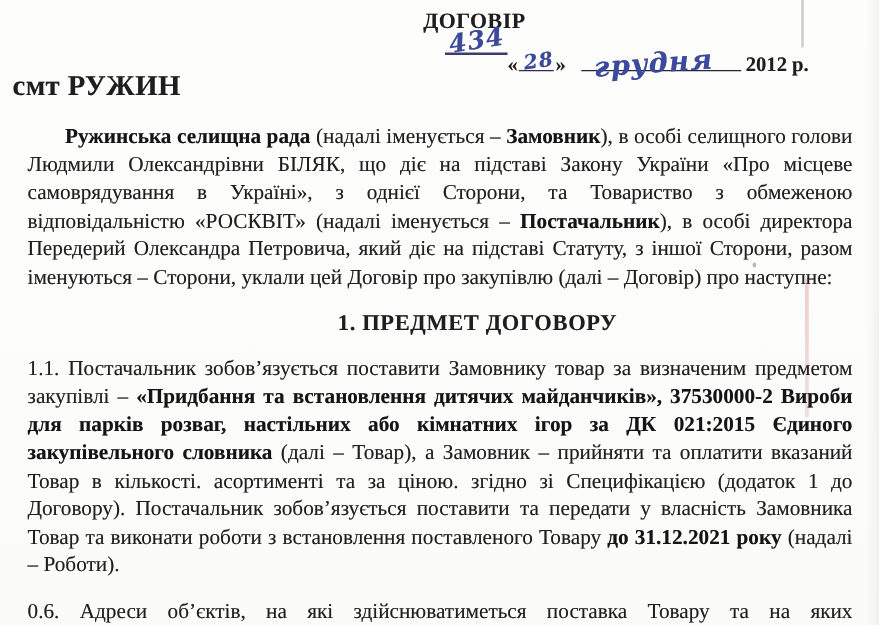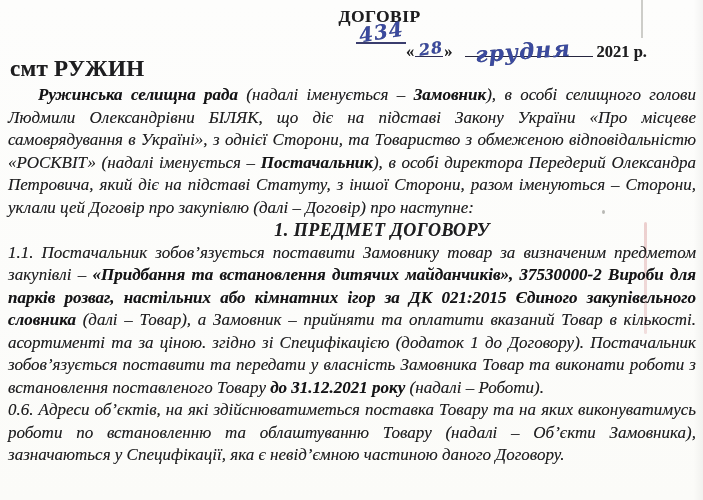--- a/index.html
+++ b/index.html
@@ -59,21 +59,21 @@
   }
   .hw-month{
     position:absolute;left:10px;bottom:-6px;font-size:22px;font-weight:600;
     transform:rotate(-4deg);letter-spacing:1px;line-height:1;white-space:nowrap;
   }
   
   .doc-body{
     position:absolute;top:84px;left:8px;right:7px;
     font-size:17px;line-height:22.5px;text-align:justify;
   }
-  .doc-body p{margin:0;font-style:italic;}
+  .doc-body p{margin:14px;}
   p.preamble{text-indent:30px;}
   .section-heading{
     margin:2px 0 1px 0;text-align:center;font-weight:bold;font-size:18px;
     letter-spacing:0.5px;transform:translateX(30px);
   }
   b{font-weight:bold;color:#141416;}
   
   .artifact-top-line{
     position:absolute;left:641px;top:0;width:2px;height:38px;
     background:#c4c4c0;opacity:.85;
@@ -106,21 +106,21 @@
     <div class="title-wrap">
       <div>ДОГОВІР</div>
       <div class="title-line2">
         <span class="num-slot"><span class="hw hw-number">434</span></span>
       </div>
     </div>
 
     <div class="place">смт РУЖИН</div>
 
     <div class="date-line">
-      <span>«</span><span class="day-slot"><span class="hw hw-day">28</span></span><span>»</span><span class="month-slot"><span class="hw hw-month">грудня</span></span><span>2021 р.</span>
+      <span>«</span><span class="day-slot"><span class="hw hw-day">28</span></span><span>»</span><span class="month-slot"><span class="hw hw-month">грудня</span></span><span>2012 р.</span>
     </div>
   </div>
 
   <div class="doc-body">
 
     <p class="preamble"><b>Ружинська селищна рада</b><span> (надалі іменується – </span><b>Замовник</b><span>), в особі селищного голови Людмили Олександрівни БІЛЯК, що діє на підставі Закону України «Про місцеве самоврядування в Україні», з однієї Сторони, та Товариство з обмеженою відповідальністю «РОСКВІТ» (надалі іменується – </span><b>Постачальник</b><span>), в особі директора Передерий Олександра Петровича, який діє на підставі Статуту, з іншої Сторони, разом іменуються – Сторони, уклали цей Договір про закупівлю (далі – Договір) про наступне:</span></p>
 
     <p class="section-heading">1. ПРЕДМЕТ ДОГОВОРУ</p>
 
     <p><span>1.1. Постачальник зобов’язується поставити Замовнику товар за визначеним предметом закупівлі – </span><b>«Придбання та встановлення дитячих майданчиків», 37530000-2 Вироби для парків розваг, настільних або кімнатних ігор за ДК 021:2015 Єдиного закупівельного словника</b><span> (далі – Товар), а Замовник – прийняти та оплатити вказаний Товар в кількості. асортименті та за ціною. згідно зі Специфікацією (додаток 1 до Договору). Постачальник зобов’язується поставити та передати у власність Замовника Товар та виконати роботи з встановлення поставленого Товару </span><b>до 31.12.2021 року</b><span> (надалі – Роботи).</span></p>

